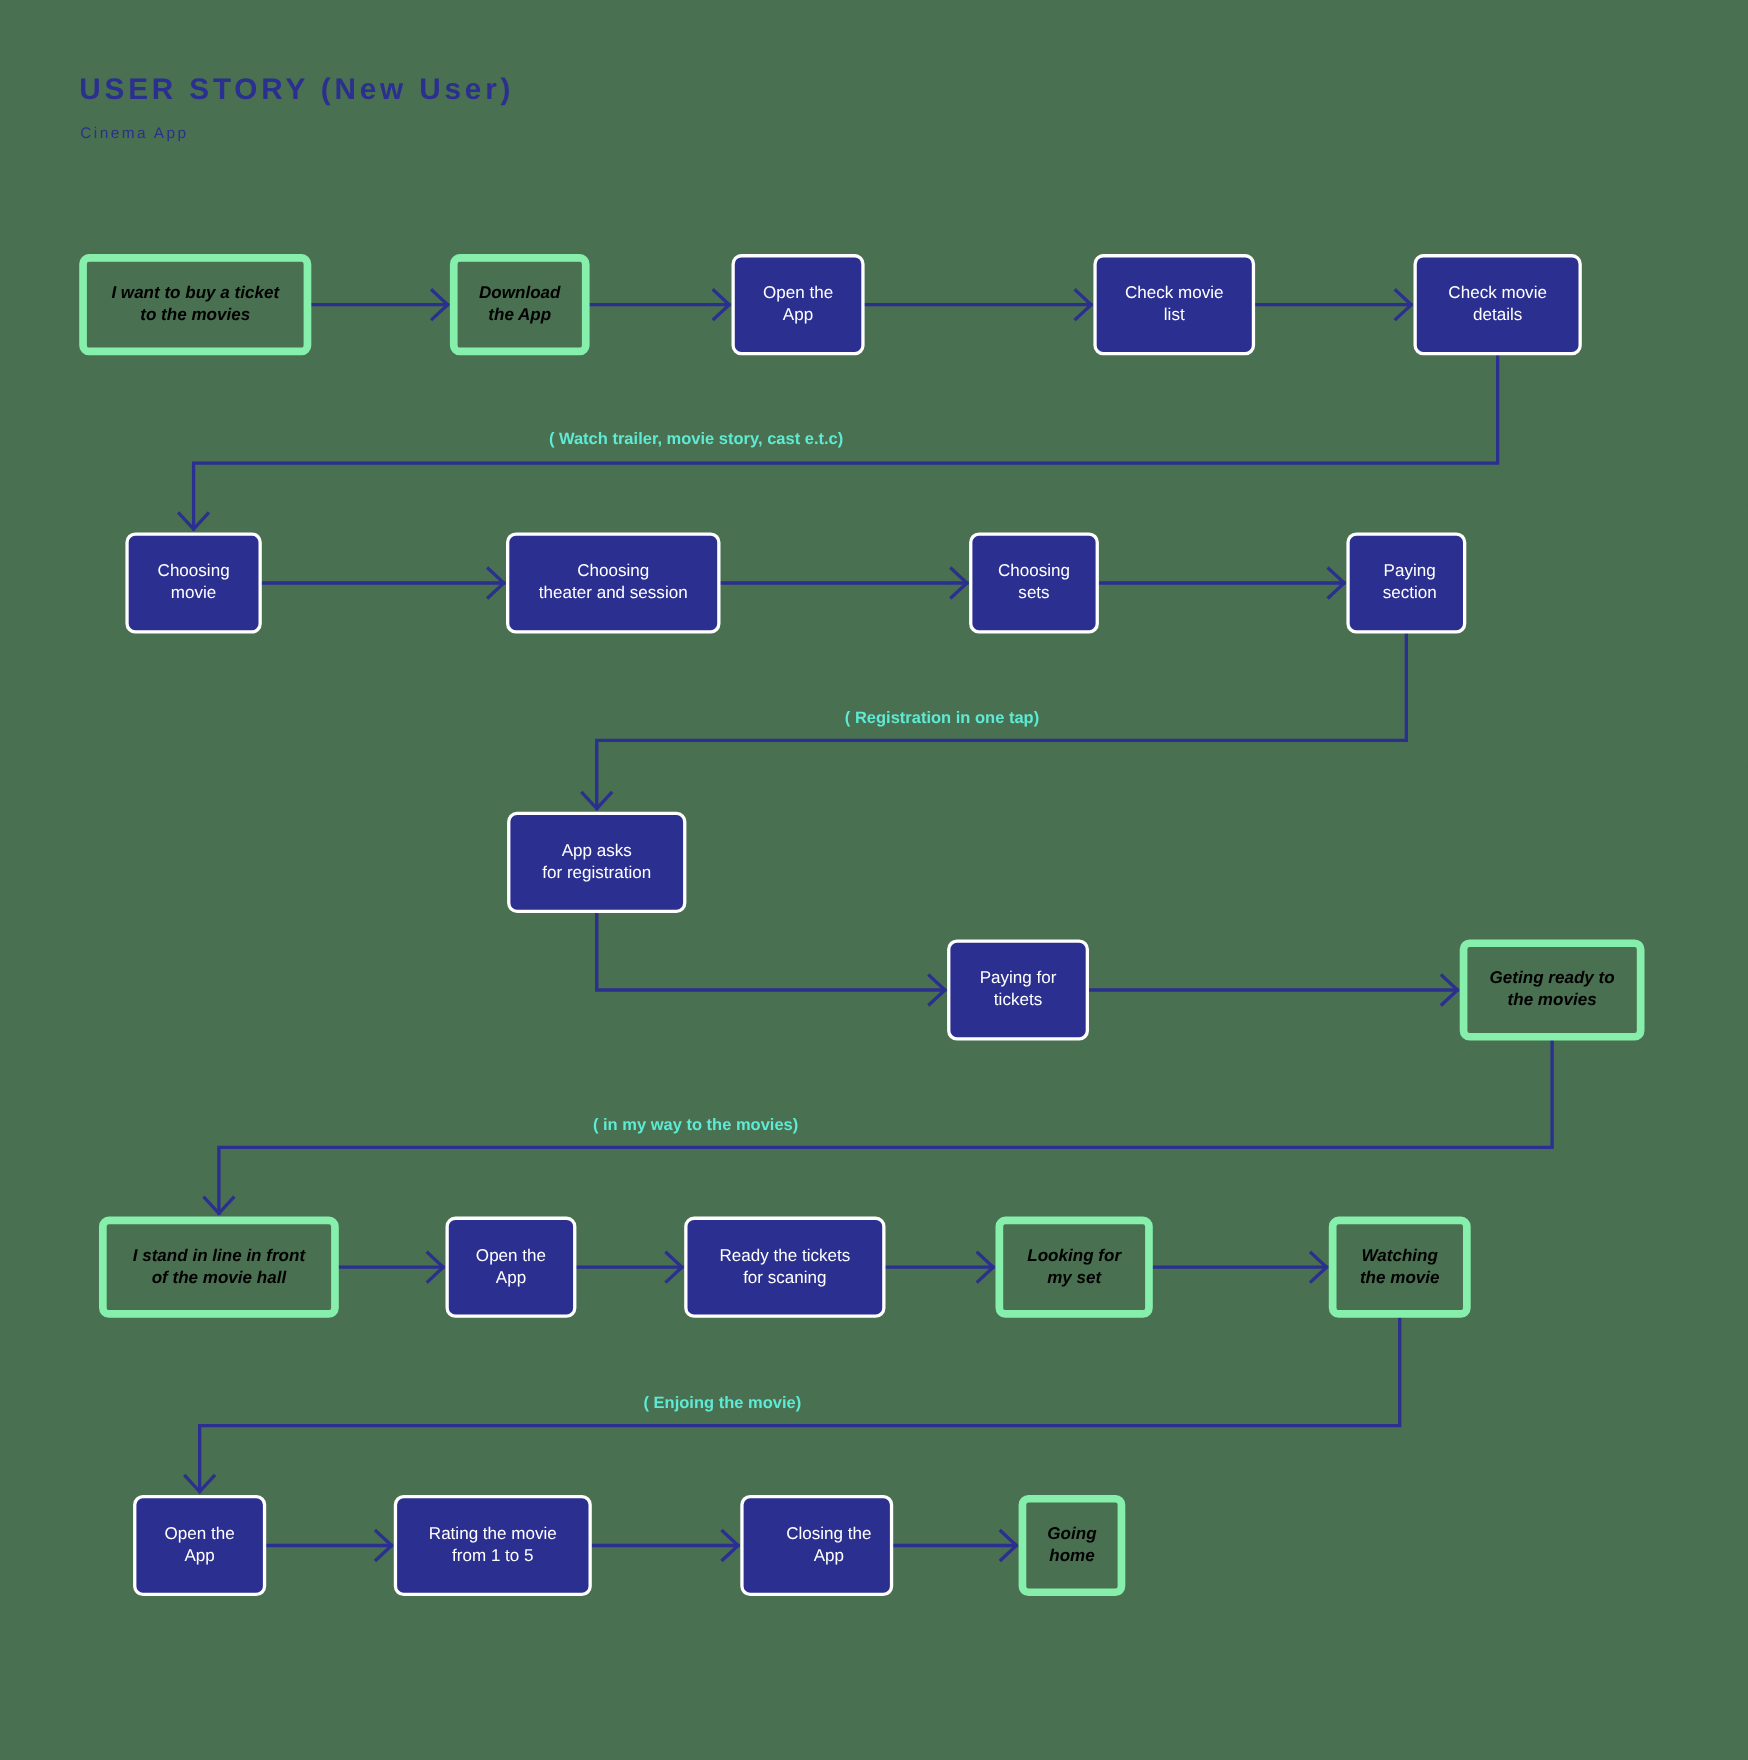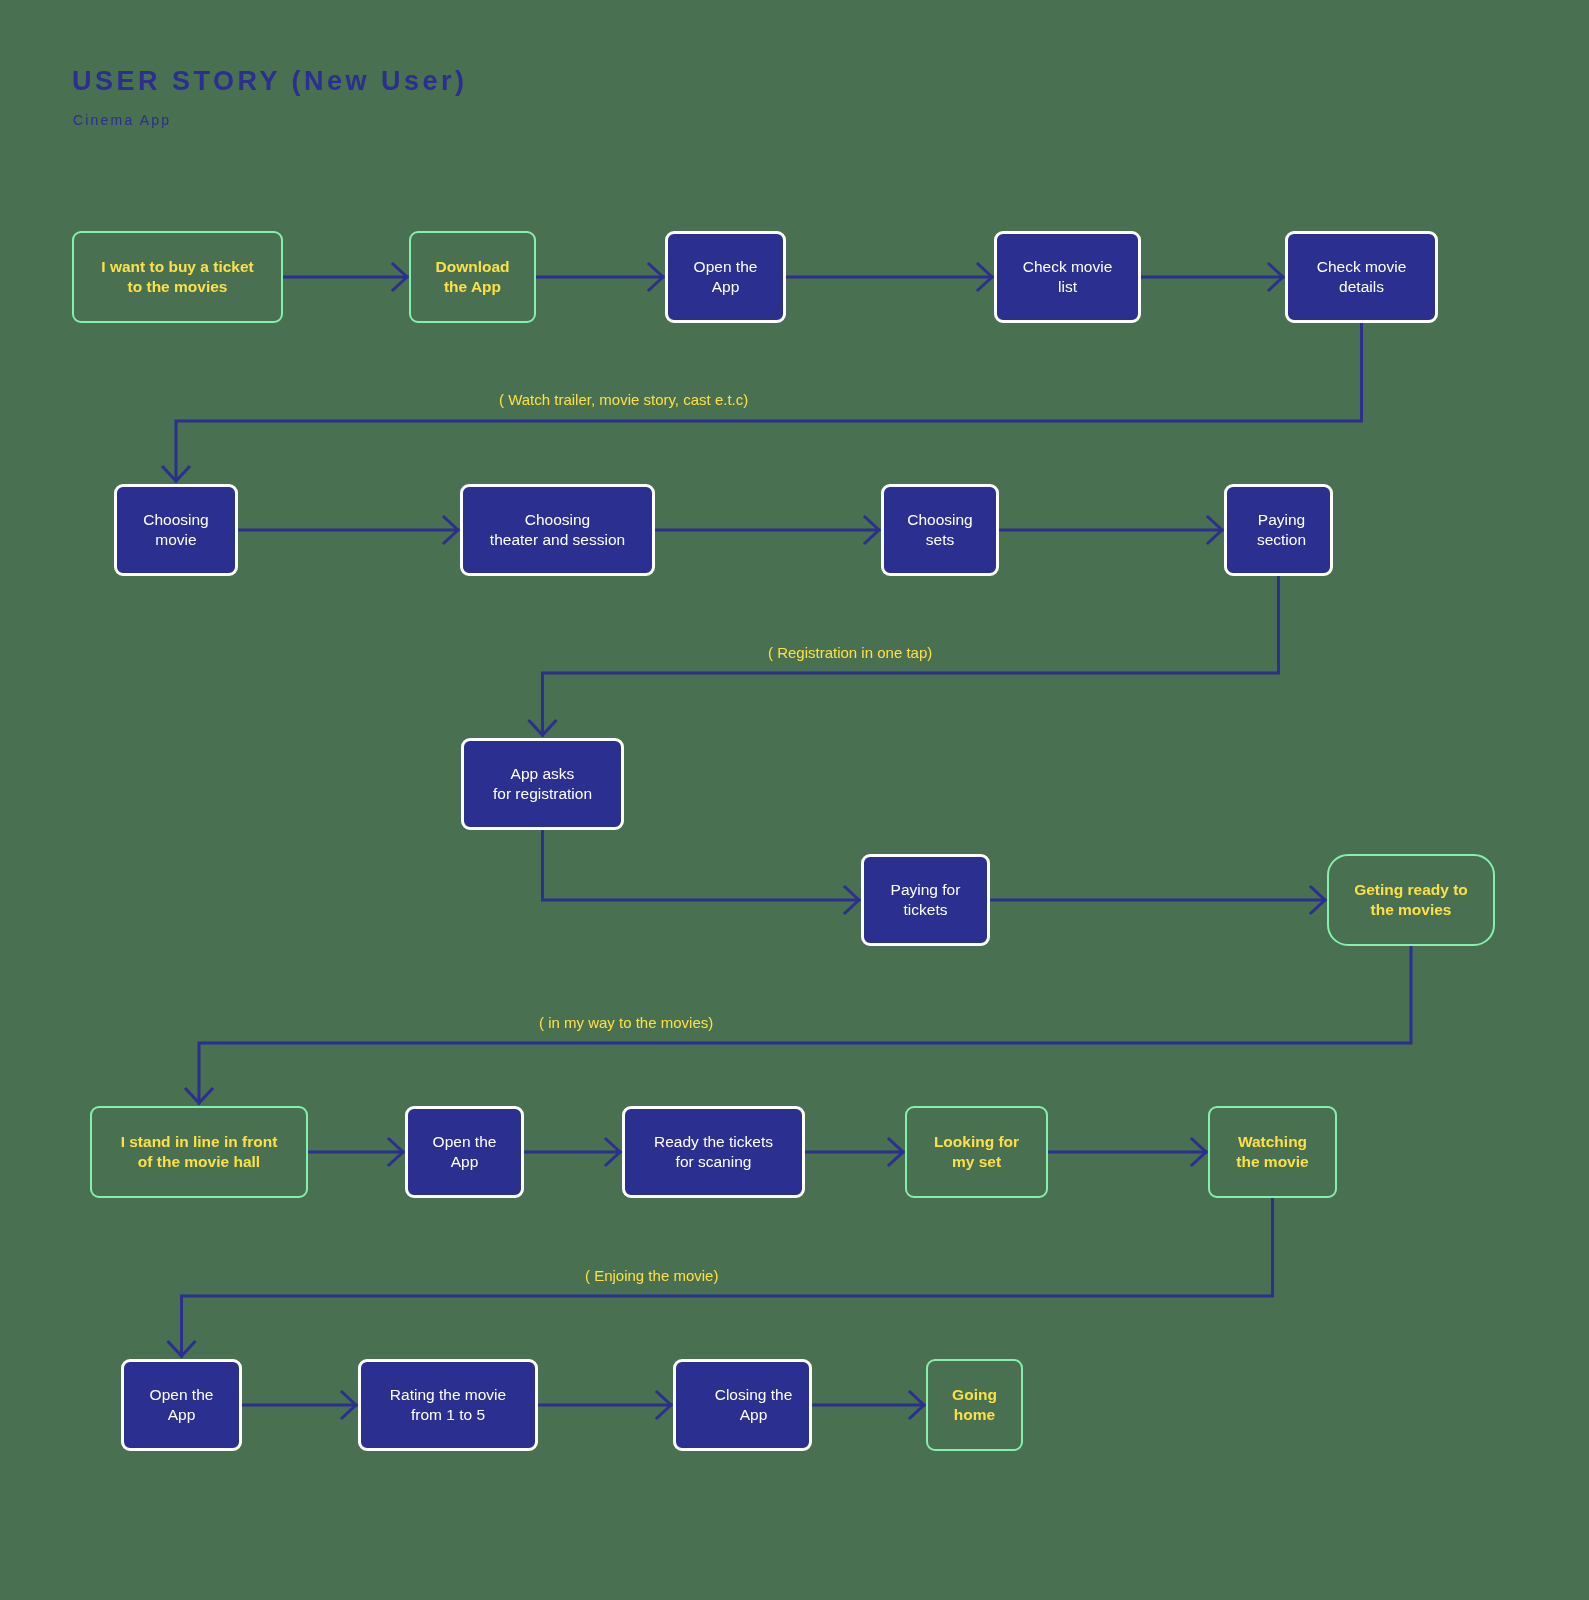--- a/index.html
+++ b/index.html
@@ -53,29 +53,30 @@
     font-size: 15.5px;
     padding: 2px 6px;
   }
   .node.filled {
     background: #2b2f8f;
     color: #ffffff;
     border: 3px solid #ffffff;
   }
   .node.outlined {
     background: transparent;
-    color: #fde047;
-    border: 2px solid #86efac;
+    color: #000000;
+    border: 7px solid #86efac;
     font-weight: bold;
+    font-style: italic;
   }
   .edge-label {
     position: absolute;
     font-size: 15px;
-    color: #fde047;
-    font-weight: normal;
+    color: #5eead4;
+    font-weight: bold;
     white-space: nowrap;
   }
 </style>
 </head>
 <body>
 
 <svg id="canvas" viewBox="0 0 1589 1600" xmlns="http://www.w3.org/2000/svg" aria-hidden="true">
   <g id="edge-layer" fill="none" stroke="#2b2f8f" stroke-width="3" stroke-linecap="square" stroke-linejoin="miter">
       <path d="M283,277 L407,277"></path>
       <path d="M393,264 L407,277 L393,290"></path>
@@ -150,21 +151,21 @@
     </div>
     <div class="node filled" style="left: 1224px; top: 484px; width: 109px; height: 92px; padding-left: 12px;">
       <span>Paying<br>section</span>
     </div>
     <div class="node filled" style="left: 461px; top: 738px; width: 163px; height: 92px;">
       <span>App asks<br>for registration</span>
     </div>
     <div class="node filled" style="left: 861px; top: 854px; width: 129px; height: 92px;">
       <span>Paying for<br>tickets</span>
     </div>
-    <div class="node outlined" style="left: 1327px; top: 854px; width: 168px; height: 92px; border-radius: 21px;">
+    <div class="node outlined" style="left: 1327px; top: 854px; width: 168px; height: 92px;">
       <span>Geting ready to<br>the movies</span>
     </div>
     <div class="node outlined" style="left: 90px; top: 1106px; width: 218px; height: 92px;">
       <span>I stand in line in front<br>of the movie hall</span>
     </div>
     <div class="node filled" style="left: 405px; top: 1106px; width: 119px; height: 92px;">
       <span>Open the<br>App</span>
     </div>
     <div class="node filled" style="left: 622px; top: 1106px; width: 183px; height: 92px;">
       <span>Ready the tickets<br>for scaning</span>

